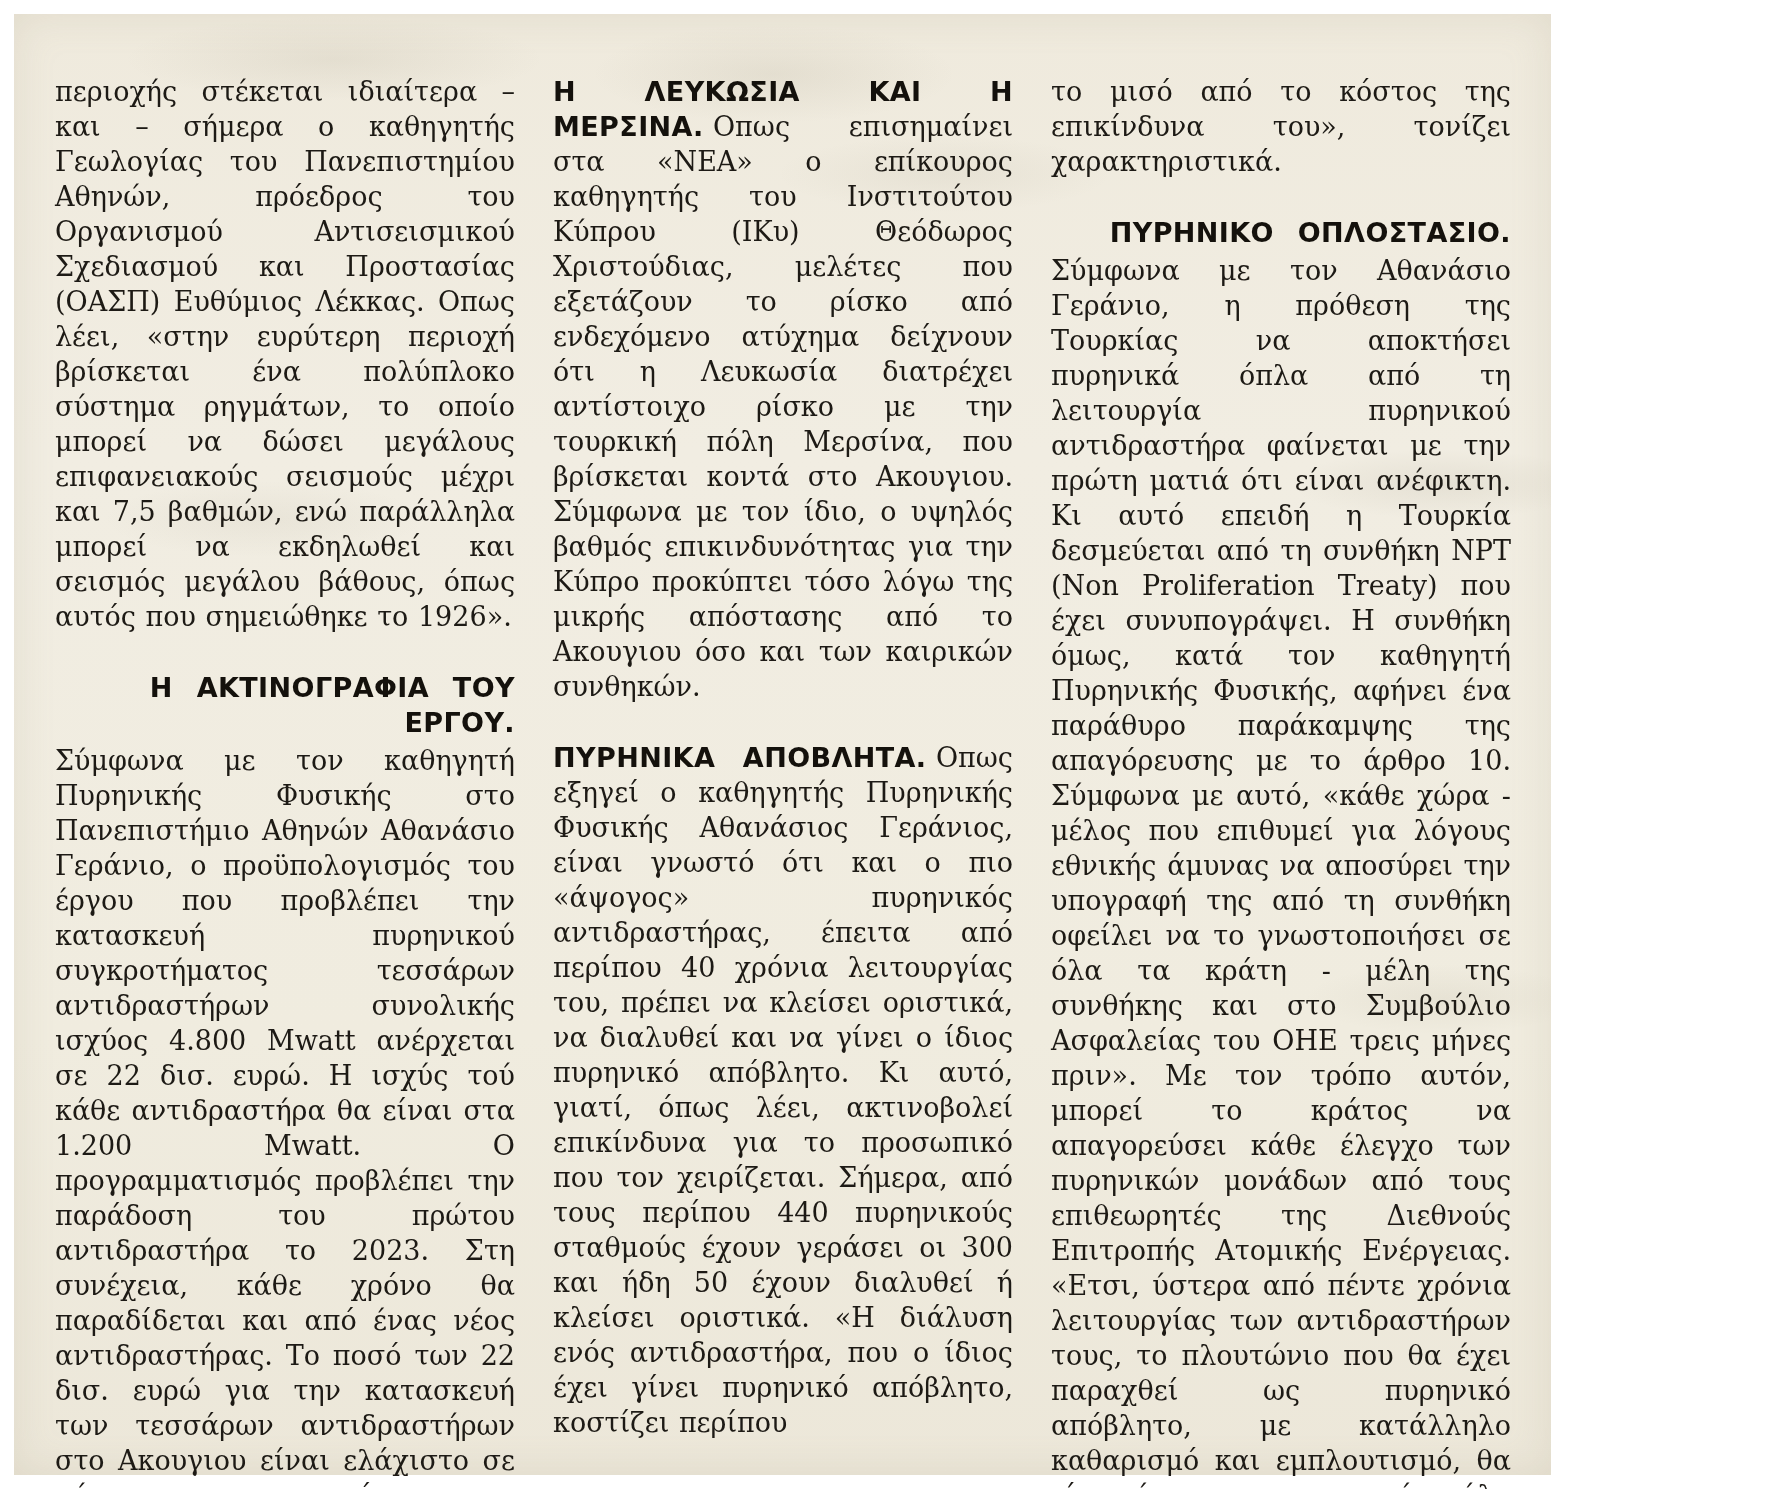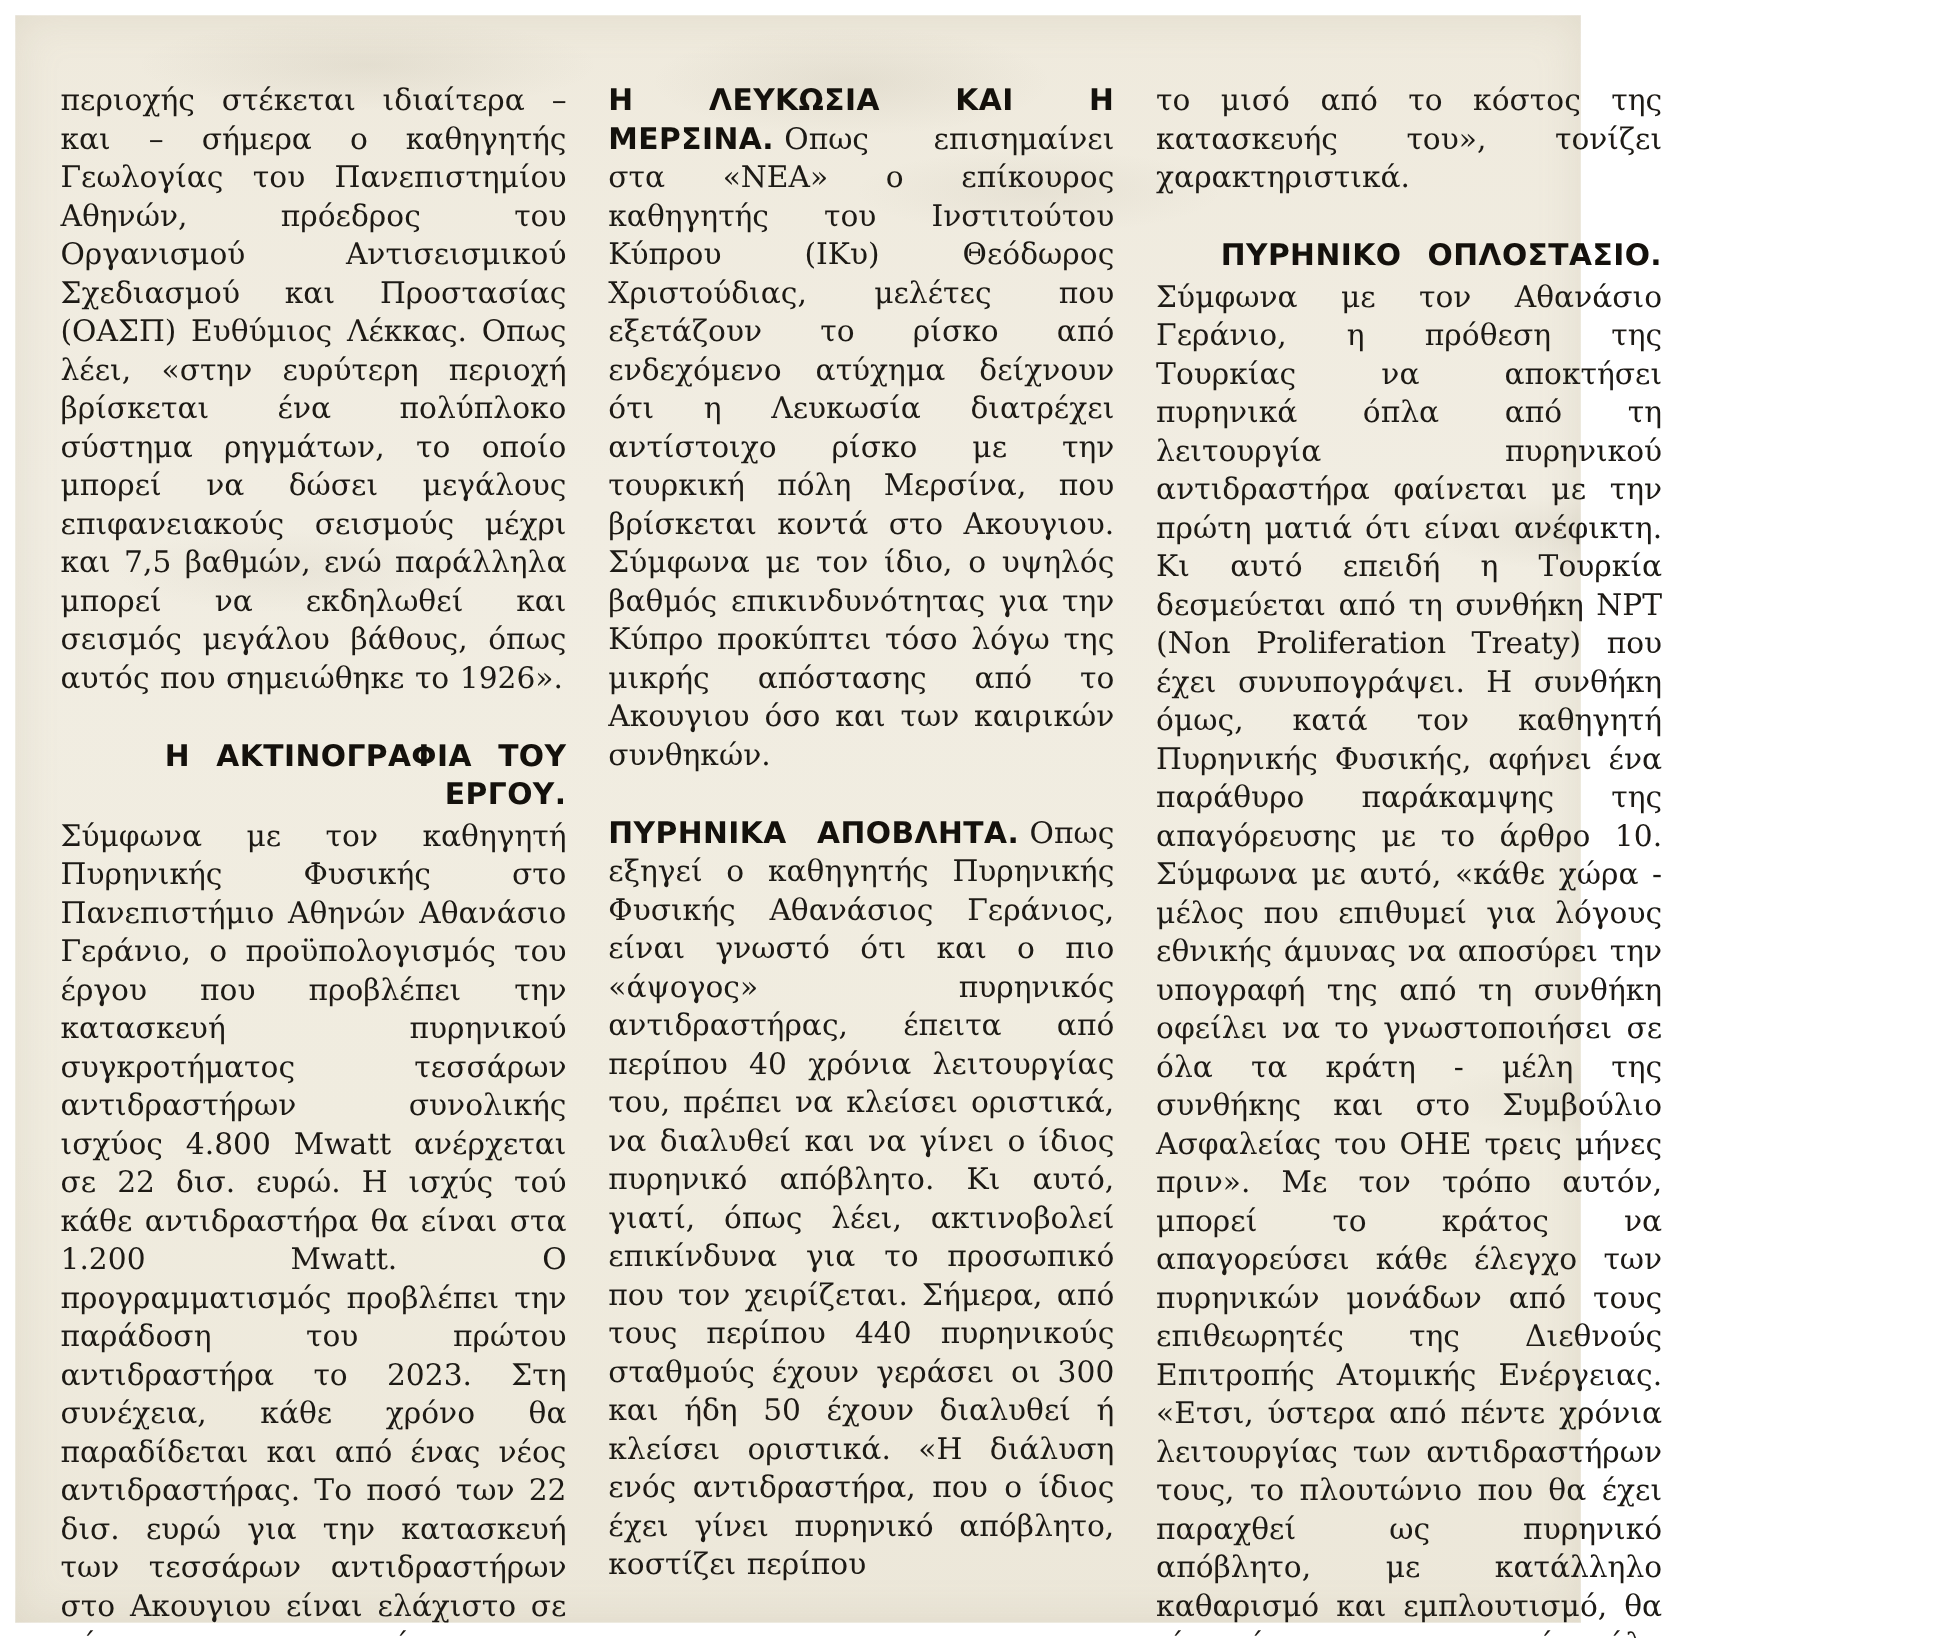--- a/index.html
+++ b/index.html
@@ -10,21 +10,21 @@
   body {
     width: 1773px;
     height: 1489px;
     overflow: hidden;
     font-family: "DejaVu Serif", "Liberation Serif", serif;
   }
   .paper {
     position: absolute;
     left: 14px;
     top: 14px;
-    width: 1423px;
+    width: 1537px;
     height: 1461px;
     background:
       radial-gradient(ellipse 300px 60px at 320px 45px, rgba(125,115,88,0.10), rgba(125,115,88,0) 70%),
       radial-gradient(ellipse 260px 70px at 760px 60px, rgba(125,115,88,0.10), rgba(125,115,88,0) 70%),
       radial-gradient(ellipse 240px 55px at 930px 160px, rgba(125,115,88,0.08), rgba(125,115,88,0) 70%),
       radial-gradient(ellipse 220px 50px at 1430px 470px, rgba(125,115,88,0.10), rgba(125,115,88,0) 70%),
       radial-gradient(ellipse 200px 50px at 1430px 985px, rgba(125,115,88,0.08), rgba(125,115,88,0) 70%),
       radial-gradient(ellipse 230px 55px at 250px 505px, rgba(125,115,88,0.07), rgba(125,115,88,0) 70%),
       linear-gradient(180deg, #efeadd 0%, #f1ede2 30%, #f0ecdf 70%, #ece7d9 100%);
     box-shadow: inset 0 0 40px rgba(160,150,120,0.18);
@@ -82,18 +82,18 @@
       <p class="block"><span class="body-text">περιοχής στέκεται ιδιαίτερα – και – σήμερα ο καθηγητής Γεωλογίας του Πανεπιστημίου Αθηνών, πρόεδρος του Οργανισμού Αντισεισμικού Σχεδιασμού και Προστασίας (ΟΑΣΠ) Ευθύμιος Λέκκας. Οπως λέει, «στην ευρύτερη περιοχή βρίσκεται ένα πολύπλοκο σύστημα ρηγμάτων, το οποίο μπορεί να δώσει μεγάλους επιφανειακούς σεισμούς μέχρι και 7,5 βαθμών, ενώ παράλληλα μπορεί να εκδηλωθεί και σεισμός μεγάλου βάθους, όπως αυτός που σημειώθηκε το 1926».</span></p>
       <p class="block standalone"><span class="heading">Η ΑΚΤΙΝΟΓΡΑΦΙΑ ΤΟΥ ΕΡΓΟΥ.</span><span class="body-text">Σύμφωνα με τον καθηγητή Πυρηνικής Φυσικής στο Πανεπιστήμιο Αθηνών Αθανάσιο Γεράνιο, ο προϋπολογισμός του έργου που προβλέπει την κατασκευή πυρηνικού συγκροτήματος τεσσάρων αντιδραστήρων συνολικής ισχύος 4.800 Mwatt ανέρχεται σε 22 δισ. ευρώ. Η ισχύς τού κάθε αντιδραστήρα θα είναι στα 1.200 Mwatt. Ο προγραμματισμός προβλέπει την παράδοση του πρώτου αντιδραστήρα το 2023. Στη συνέχεια, κάθε χρόνο θα παραδίδεται και από ένας νέος αντιδραστήρας. Το ποσό των 22 δισ. ευρώ για την κατασκευή των τεσσάρων αντιδραστήρων στο Ακουγιου είναι ελάχιστο σε σύγκριση με το κόστος της ραδιενεργού απολύμανσης στη Φουκουσίμα από το τριπλό πυρηνικό ατύχημα τον</span></p>
     </div>
 
     <div class="col">
       <p class="block"><span class="heading">Η ΛΕΥΚΩΣΙΑ ΚΑΙ Η ΜΕΡΣΙΝΑ.</span><span class="body-text">Οπως επισημαίνει στα «ΝΕΑ» ο επίκουρος καθηγητής του Ινστιτούτου Κύπρου (ΙΚυ) Θεόδωρος Χριστούδιας, μελέτες που εξετάζουν το ρίσκο από ενδεχόμενο ατύχημα δείχνουν ότι η Λευκωσία διατρέχει αντίστοιχο ρίσκο με την τουρκική πόλη Μερσίνα, που βρίσκεται κοντά στο Ακουγιου. Σύμφωνα με τον ίδιο, ο υψηλός βαθμός επικινδυνότητας για την Κύπρο προκύπτει τόσο λόγω της μικρής απόστασης από το Ακουγιου όσο και των καιρικών συνθηκών.</span></p>
       <p class="block"><span class="heading">ΠΥΡΗΝΙΚΑ ΑΠΟΒΛΗΤΑ.</span><span class="body-text">Οπως εξηγεί ο καθηγητής Πυρηνικής Φυσικής Αθανάσιος Γεράνιος, είναι γνωστό ότι και ο πιο «άψογος» πυρηνικός αντιδραστήρας, έπειτα από περίπου 40 χρόνια λειτουργίας του, πρέπει να κλείσει οριστικά, να διαλυθεί και να γίνει ο ίδιος πυρηνικό απόβλητο. Κι αυτό, γιατί, όπως λέει, ακτινοβολεί επικίνδυνα για το προσωπικό που τον χειρίζεται. Σήμερα, από τους περίπου 440 πυρηνικούς σταθμούς έχουν γεράσει οι 300 και ήδη 50 έχουν διαλυθεί ή κλείσει οριστικά. «Η διάλυση ενός αντιδραστήρα, που ο ίδιος έχει γίνει πυρηνικό απόβλητο, κοστίζει περίπου</span></p>
     </div>
 
     <div class="col">
-      <p class="block"><span class="body-text">το μισό από το κόστος της κατασκευής του», τονίζει χαρακτηριστικά.</span></p>
+      <p class="block"><span class="body-text">το μισό από το κόστος της επικίνδυνα του», τονίζει χαρακτηριστικά.</span></p>
       <p class="block standalone"><span class="heading">ΠΥΡΗΝΙΚΟ ΟΠΛΟΣΤΑΣΙΟ.</span><span class="body-text">Σύμφωνα με τον Αθανάσιο Γεράνιο, η πρόθεση της Τουρκίας να αποκτήσει πυρηνικά όπλα από τη λειτουργία πυρηνικού αντιδραστήρα φαίνεται με την πρώτη ματιά ότι είναι ανέφικτη. Κι αυτό επειδή η Τουρκία δεσμεύεται από τη συνθήκη NPT (Non Proliferation Treaty) που έχει συνυπογράψει. Η συνθήκη όμως, κατά τον καθηγητή Πυρηνικής Φυσικής, αφήνει ένα παράθυρο παράκαμψης της απαγόρευσης με το άρθρο 10. Σύμφωνα με αυτό, «κάθε χώρα - μέλος που επιθυμεί για λόγους εθνικής άμυνας να αποσύρει την υπογραφή της από τη συνθήκη οφείλει να το γνωστοποιήσει σε όλα τα κράτη - μέλη της συνθήκης και στο Συμβούλιο Ασφαλείας του ΟΗΕ τρεις μήνες πριν». Με τον τρόπο αυτόν, μπορεί το κράτος να απαγορεύσει κάθε έλεγχο των πυρηνικών μονάδων από τους επιθεωρητές της Διεθνούς Επιτροπής Ατομικής Ενέργειας. «Ετσι, ύστερα από πέντε χρόνια λειτουργίας των αντιδραστήρων τους, το πλουτώνιο που θα έχει παραχθεί ως πυρηνικό απόβλητο, με κατάλληλο καθαρισμό και εμπλουτισμό, θα είναι έτοιμο για την πρώτη ύλη στην κατασκευή τουρκικού πυρηνικού όπλου», συμπληρώνει.</span></p>
     </div>
 
   </div>
 </div>
 
 </body></html>

